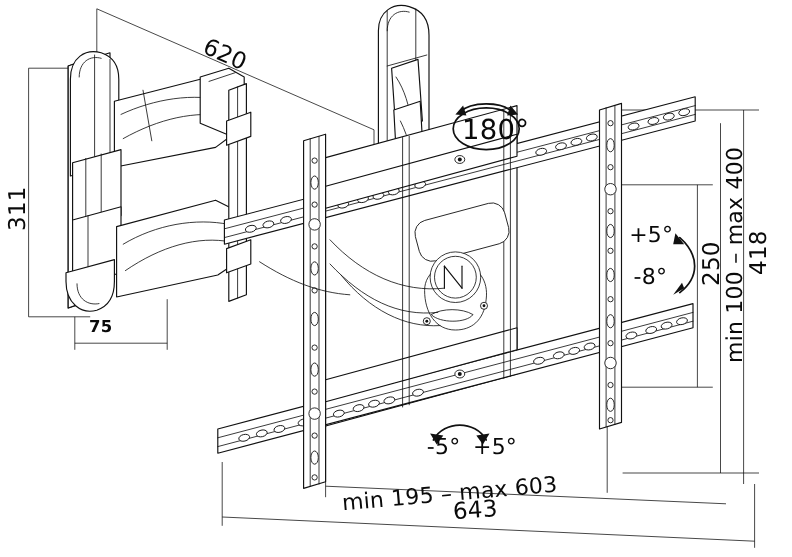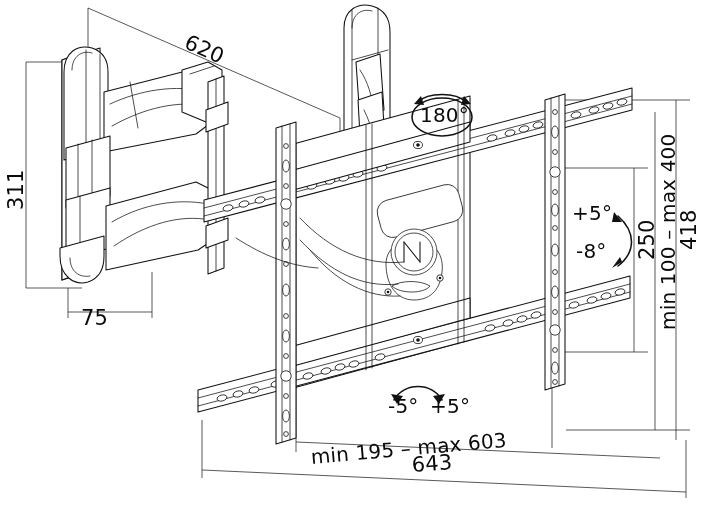--- a/index.html
+++ b/index.html
@@ -290,33 +290,33 @@
     <path class="arrw" d="M397,404 L391,394 L403,396 Z"></path>
     <path class="arrw" d="M439,404 L445,394 L433,396 Z"></path>
   </g>
 
 </svg>
 
 <div class="dimtext" style="left:190px;top:32px;font-size:21px;transform:rotate(24deg);transform-origin:left top;">620</div>
 
 <div class="dimtext" style="left:6px;top:210px;font-size:21px;transform:rotate(-90deg);transform-origin:left top;">311</div>
 
-<div class="dimtext" style="left:81px;top:308px;font-size:21px;">75</div>
+<div class="dimtext" style="left:81px;top:290px;font-size:15px;font-weight:bold;">75</div>
 
 <div class="dimtext" style="left:637px;top:260px;font-size:21px;transform:rotate(-90deg);transform-origin:left top;">250</div>
 
 <div class="dimtext" style="left:658px;top:330px;font-size:20px;transform:rotate(-90deg);transform-origin:left top;">min 100 – max 400</div>
 
 <div class="dimtext" style="left:679px;top:250px;font-size:21px;transform:rotate(-90deg);transform-origin:left top;">418</div>
 
 <div class="dimtext" style="left:310px;top:447px;font-size:20px;transform:rotate(-5deg);transform-origin:left top;">min 195 – max 603</div>
 
 <div class="dimtext" style="left:411px;top:455px;font-size:21px;transform:rotate(-4deg);transform-origin:left top;">643</div>
 
-<div class="dimtext" style="left:420px;top:105px;font-size:20px;">180°</div>
+<div class="dimtext" style="left:420px;top:105px;font-size:25px;">180°</div>
 
 <div class="dimtext" style="left:572px;top:203px;font-size:20px;">+5°</div>
 
 <div class="dimtext" style="left:576px;top:241px;font-size:20px;">-8°</div>
 
 <div class="dimtext" style="left:388px;top:396px;font-size:20px;">-5°</div>
 
 <div class="dimtext" style="left:430px;top:396px;font-size:20px;">+5°</div>
 
 </div>

